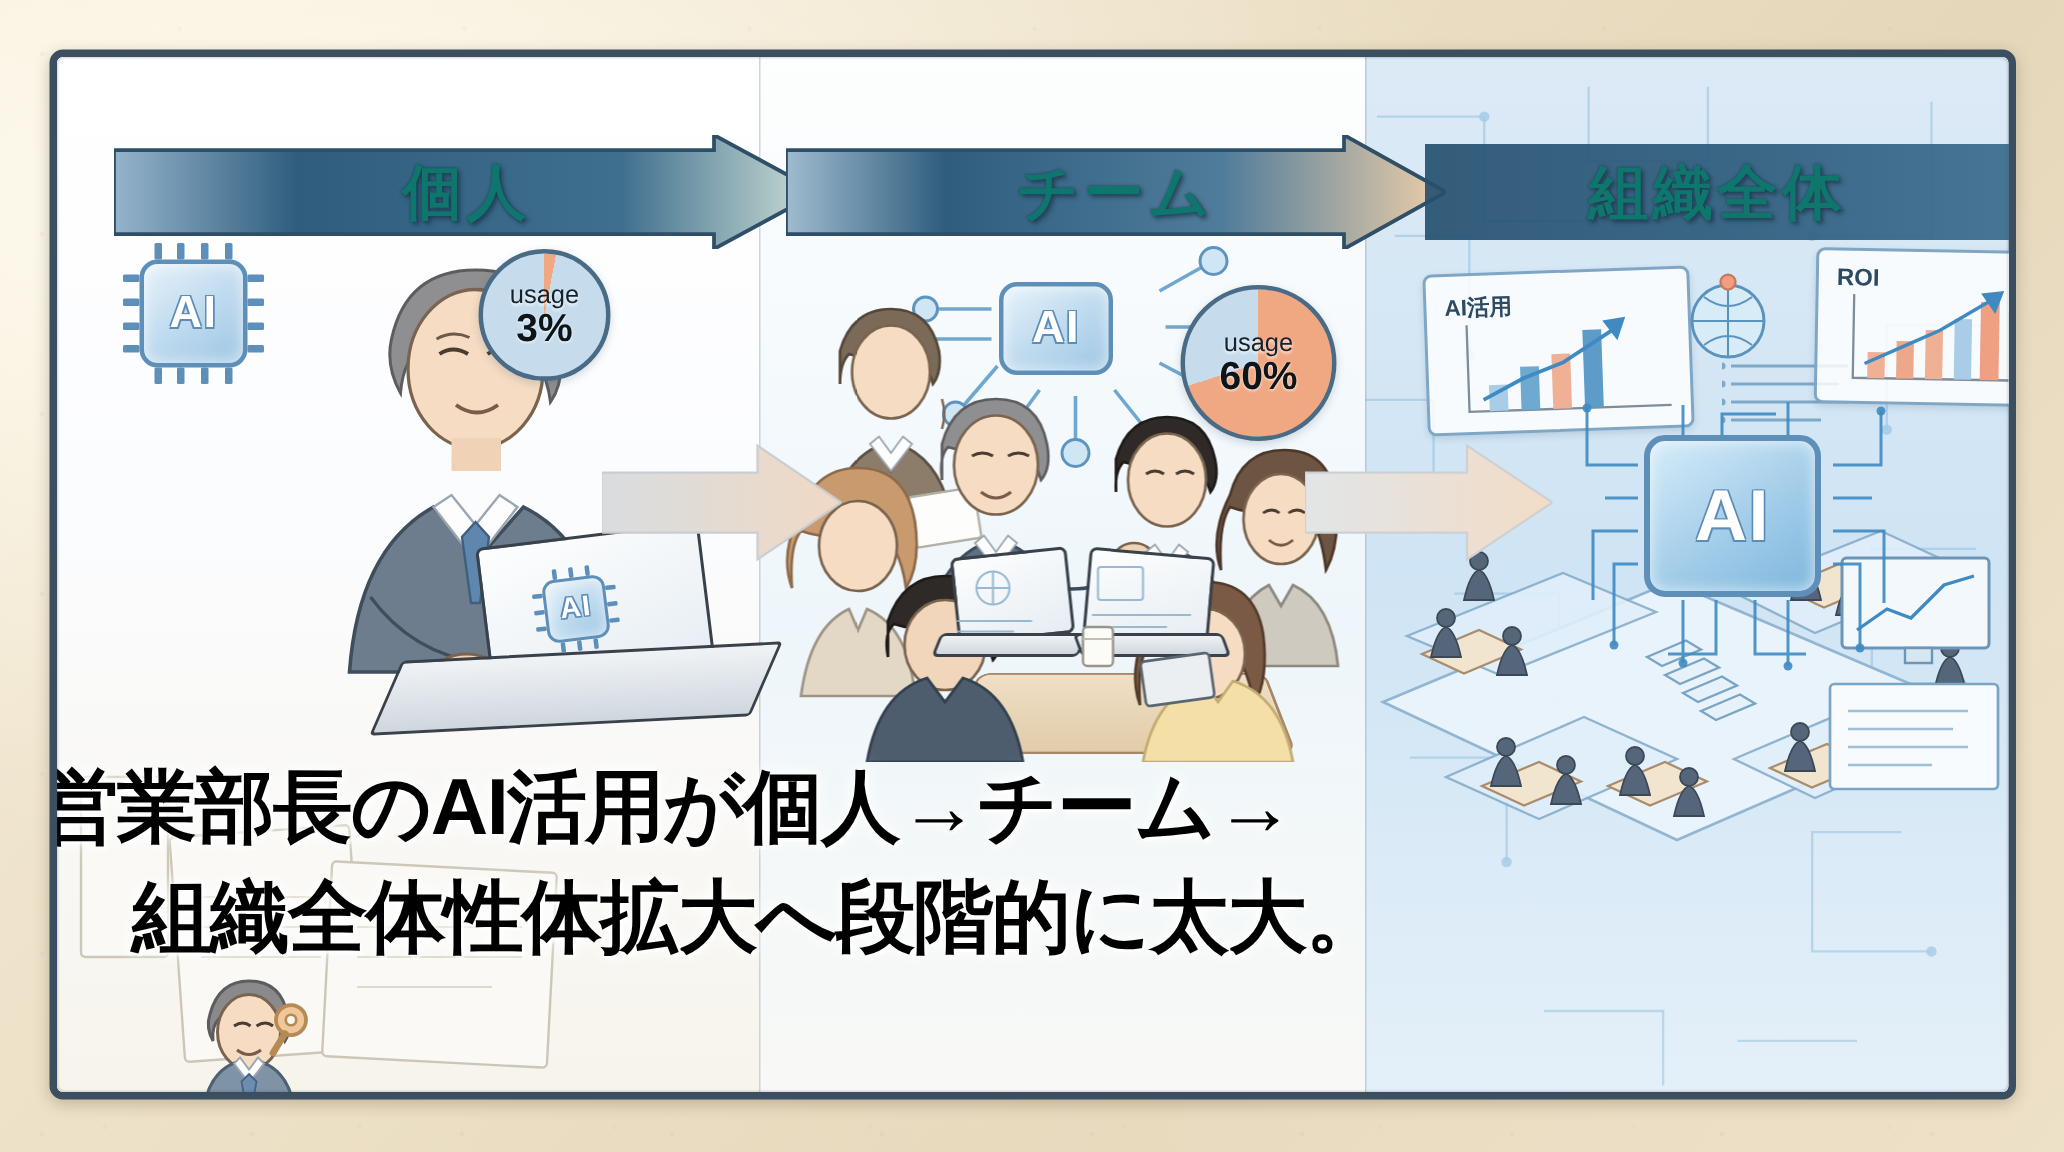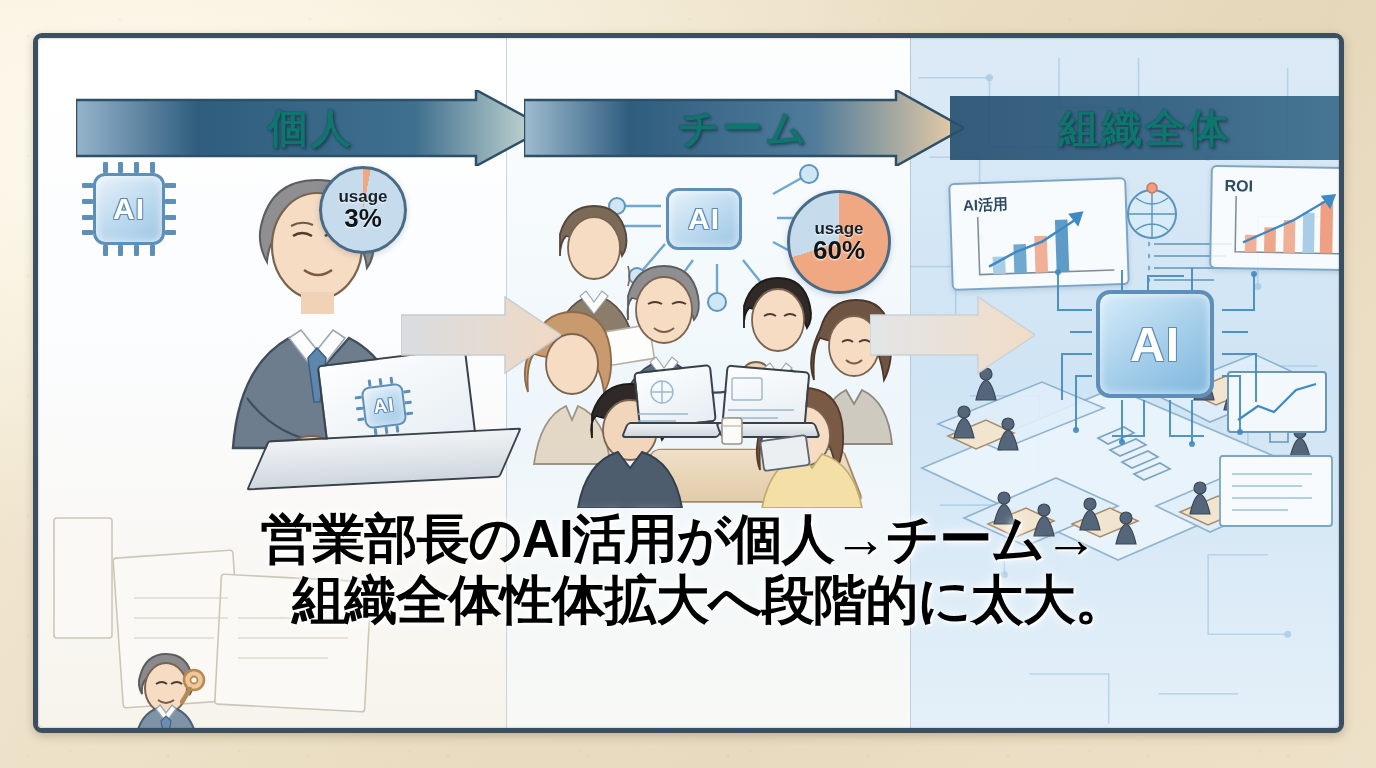--- a/index.html
+++ b/index.html
@@ -72,21 +72,21 @@
     color:#fff; font-weight:700; letter-spacing:1px;
     text-shadow: 1px 1px 0 #5d8db7, -1px -1px 0 #5d8db7, 1px -1px 0 #5d8db7, -1px 1px 0 #5d8db7;
     box-shadow: inset 0 0 10px rgba(255,255,255,.7);
   }
   .pin { position:absolute; background:#5e8fb8; border-radius:1px; }
 
   
   .pie { position:absolute; border-radius:50%; border:3px solid #4a6b86;
          display:flex; flex-direction:column; align-items:center; justify-content:center;
          box-shadow:0 2px 6px rgba(60,90,120,.22); }
-  .pie .t1 { font-size:17px; font-weight:700; color:#16212b;
+  .pie .t1 { font-size:17px; font-weight:400; color:#16212b;
              text-shadow:0 1px 2px rgba(255,255,255,.9); line-height:1; }
   .pie .t2 { font-size:26px; font-weight:700; color:#0d1519;
              text-shadow:0 1px 2px rgba(255,255,255,.9); line-height:1.05; }
 
   
   .fig { position:absolute; }
 
   
   .laptop-screen { position:absolute; background:linear-gradient(160deg,#fdfefe,#e6edf3);
                    border:2px solid #39414a; border-radius:5px; }
@@ -94,28 +94,28 @@
                  border:2px solid #39414a; border-radius:4px; }
   .desk { position:absolute; background:linear-gradient(180deg,#f0e0c8,#e2cda9);
           border:2px solid #a6876a; border-radius:4px; }
 
   
   .dash { position:absolute; background:rgba(255,255,255,.82);
           border:2px solid #7fa6c4; border-radius:6px; box-shadow:0 2px 5px rgba(70,110,145,.2); }
   .dash .dlabel { position:absolute; font-size:12px; font-weight:700; color:#2d4a63; }
 
   
-  .caption { position:absolute; left:4px; top:474px; width:100%;
-             text-align:center; pointer-events:none; }
+  .caption { position:absolute; left:16px; top:474px; width:100%;
+             pointer-events:none; }
   .cline { color:#000; font-weight:700; line-height:1.0;
            font-size:53px; letter-spacing:-1px; white-space:nowrap;
            text-shadow: 0 0 7px rgba(255,255,255,.95), 0 0 14px rgba(255,255,255,.85),
                         2px 2px 0 rgba(255,255,255,.6); }
   .l1 { margin-left:-28px; }
-  .l2 { margin-left:34px; margin-top:8px; }
+  .l2 { margin-left:34px; margin-top:20px; }
   .l3 { margin-left:-4px; margin-top:8px; }
   .kbadge { display:inline-block; vertical-align:-10px; }
 
   .emoji-person { position:absolute; left:82px; top:608px; width:96px; height:92px; }
 </style>
 </head>
 <body>
 
 <div class="grain"></div>
 

